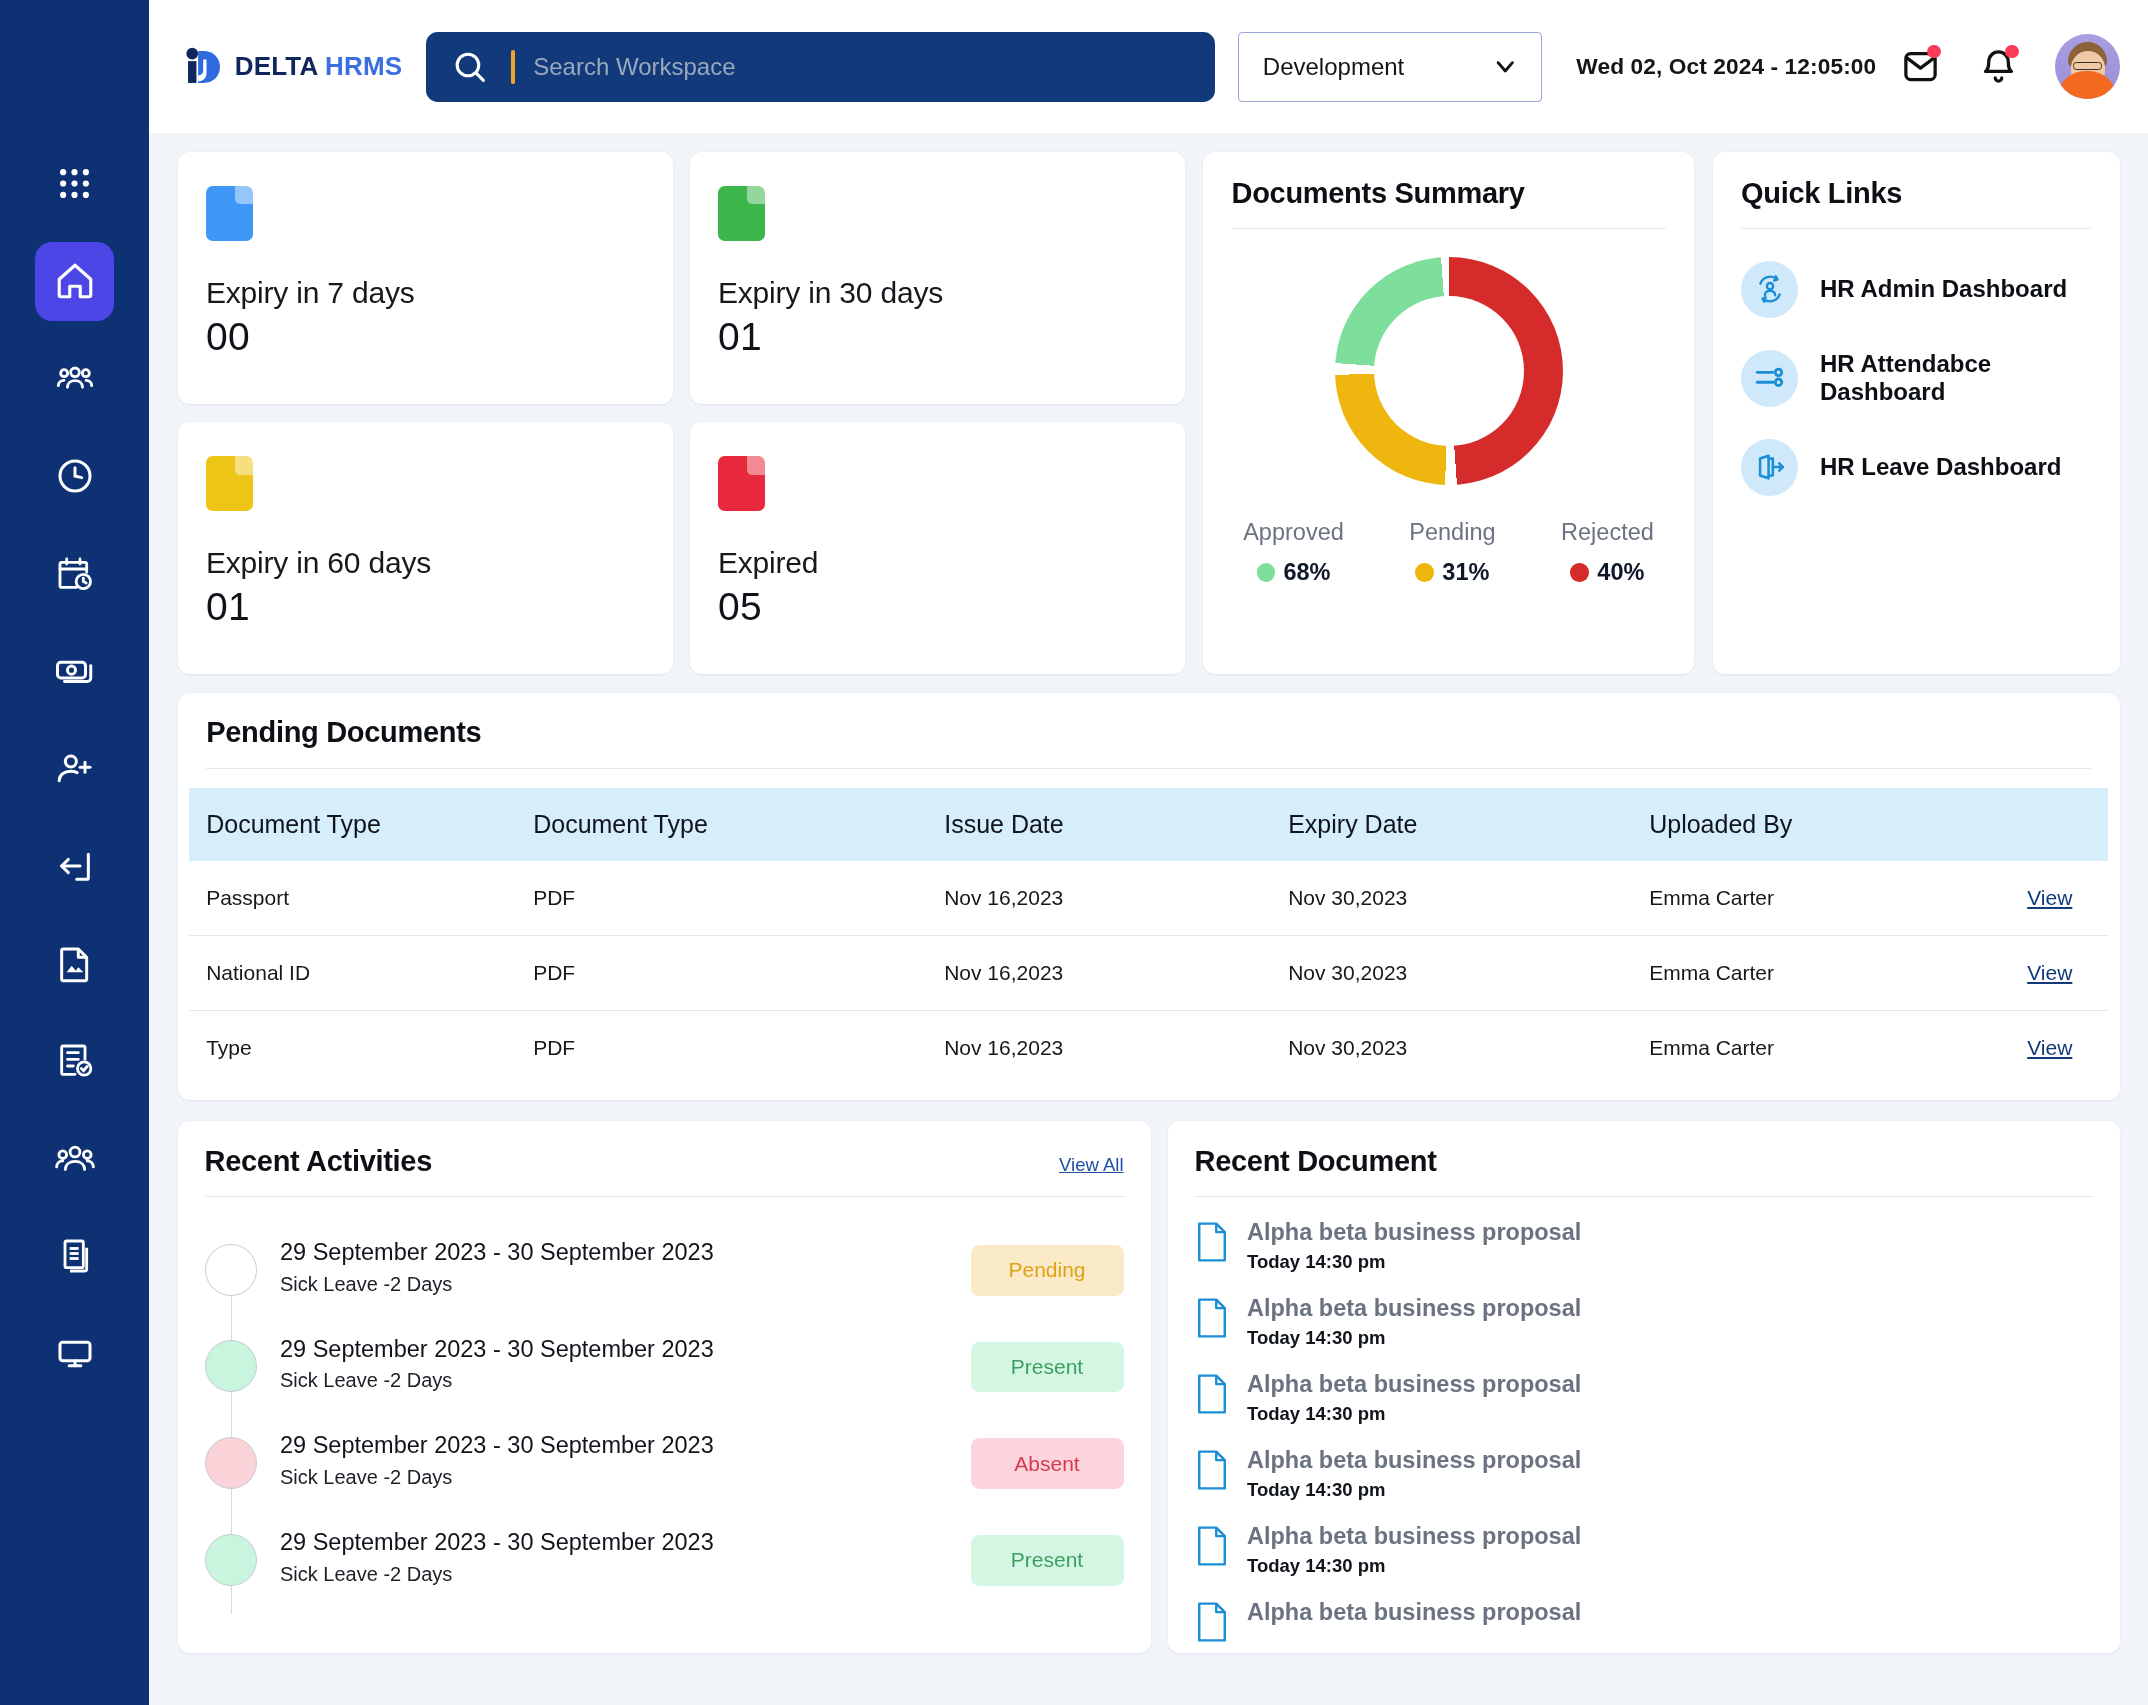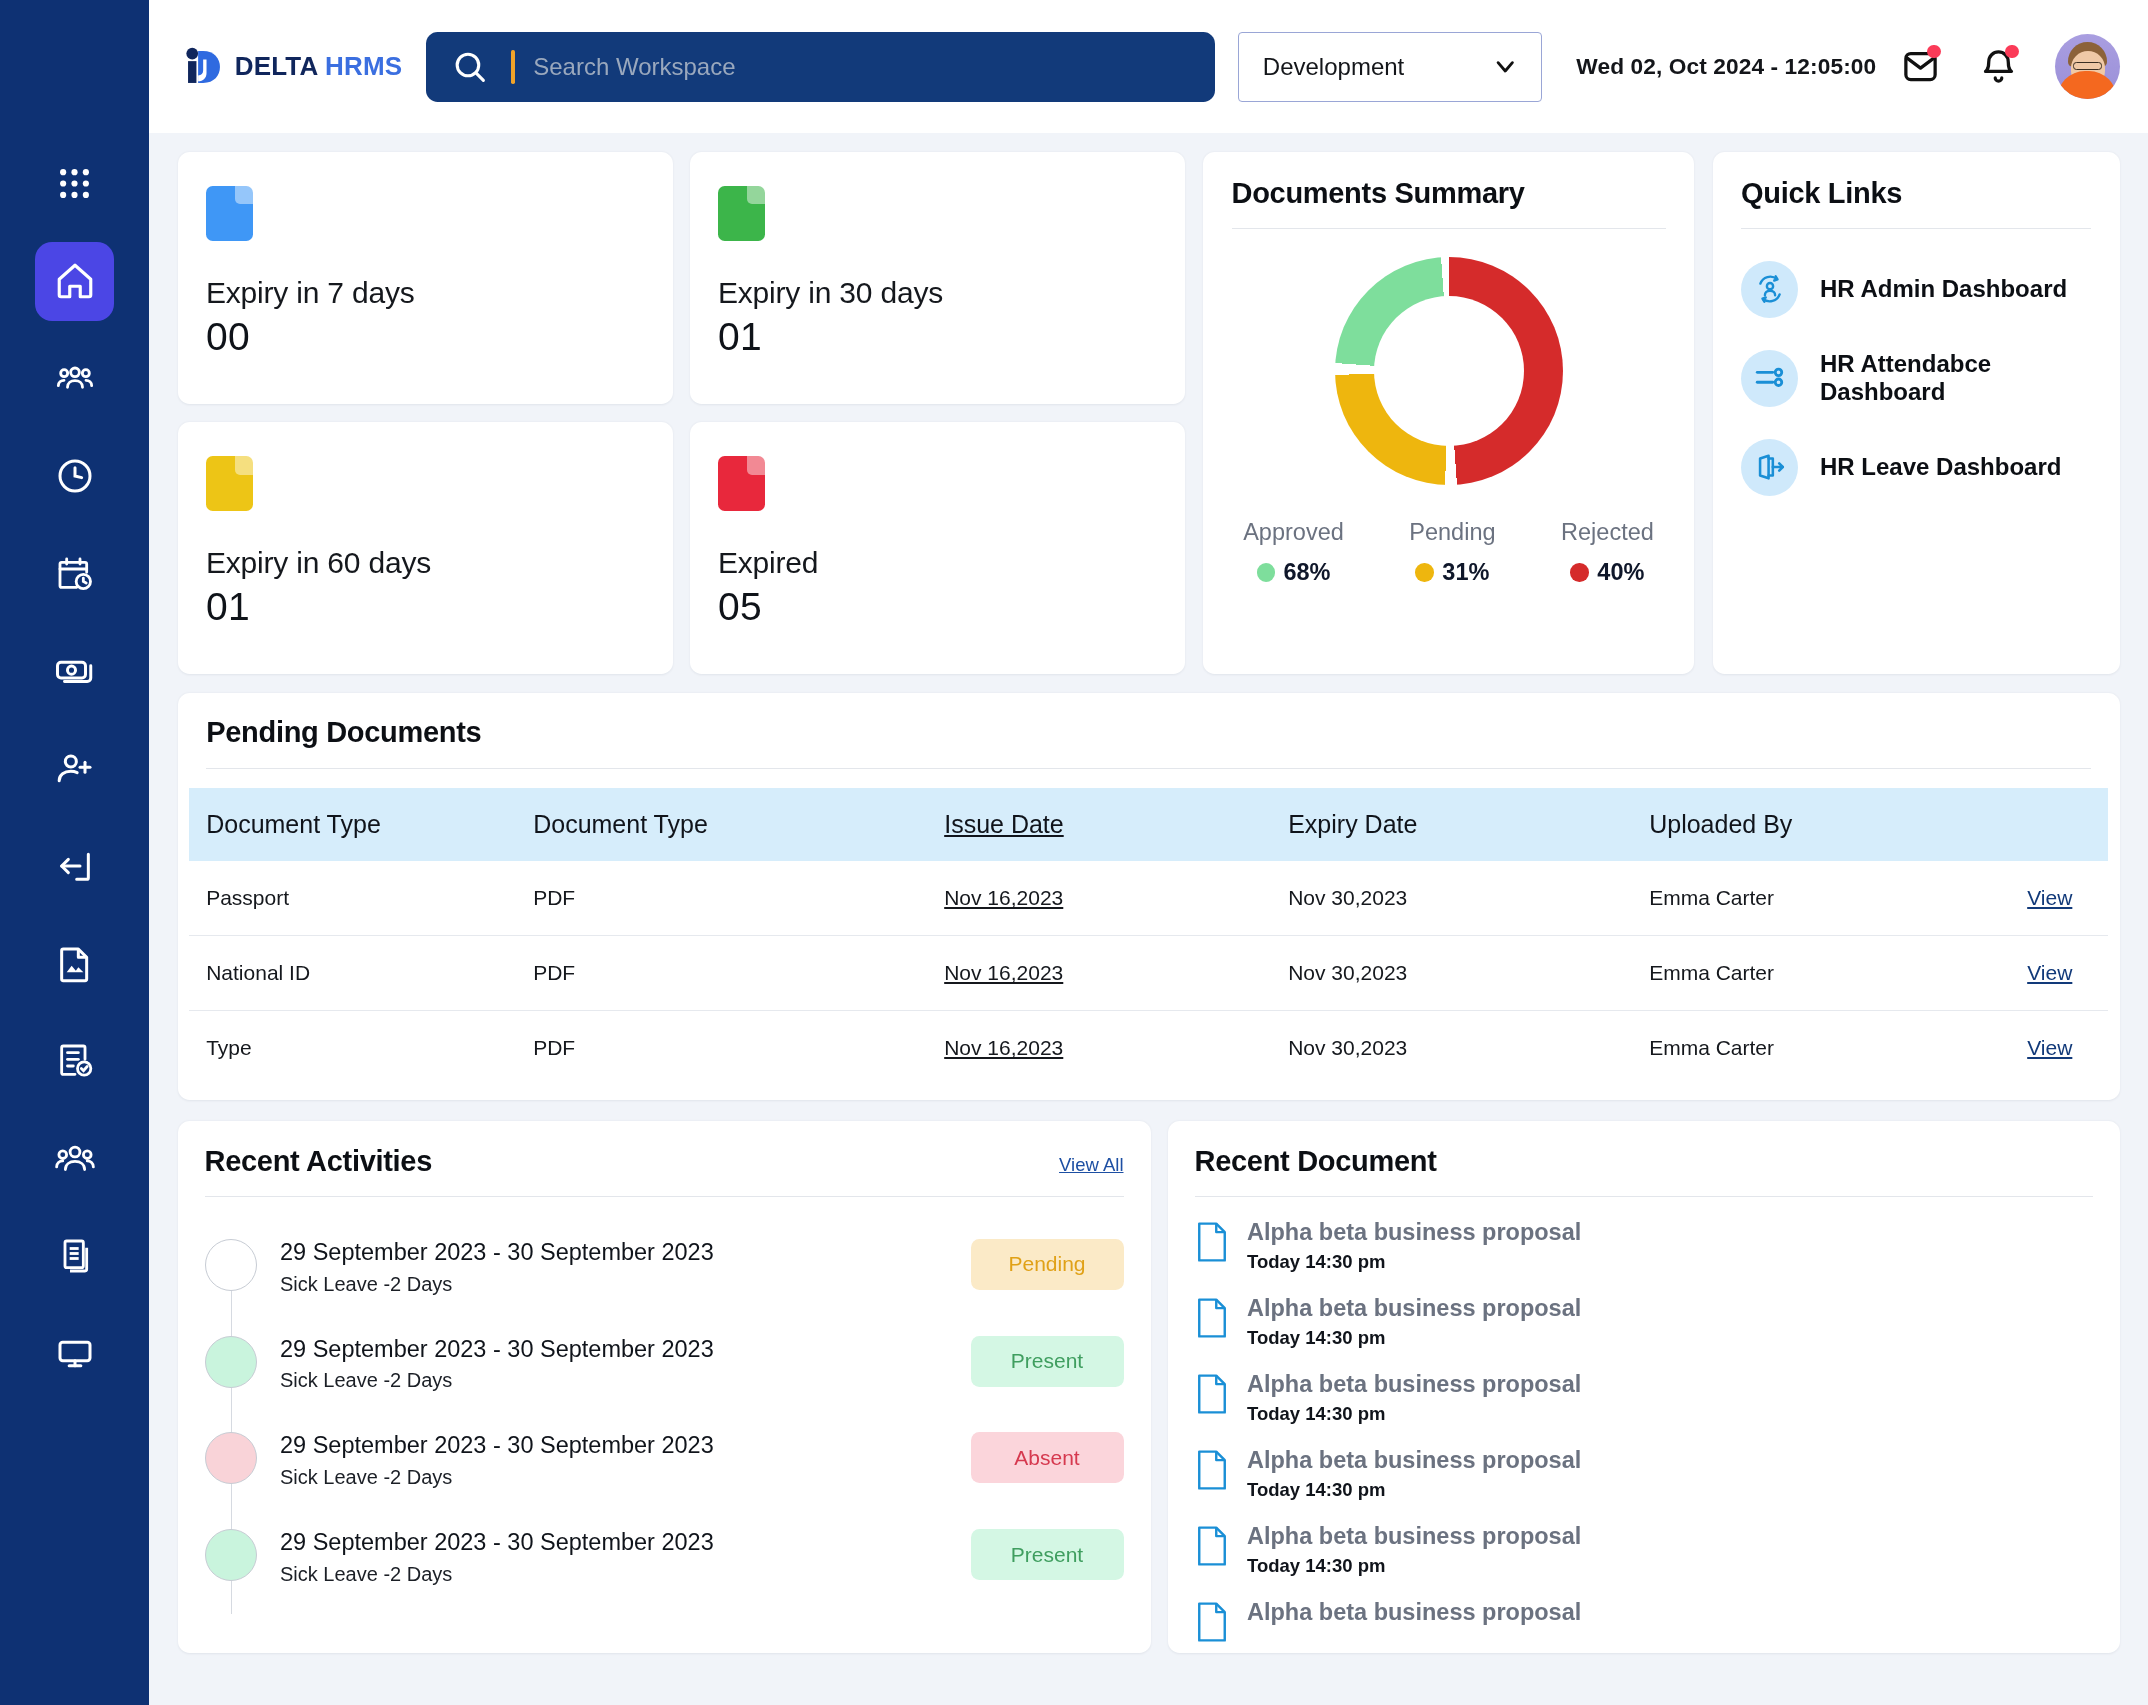--- a/index.html
+++ b/index.html
@@ -136,30 +136,30 @@
     padding: 22px 0 22px 0; white-space: nowrap;
   }
   .ptbl thead th:first-child { padding-left: 17px; border-radius: 0; }
   .ptbl tbody td {
     font-size: 21px; color: #15181d;
     padding: 25px 0; border-bottom: 0.8px solid #e6e9ee;
   }
   .ptbl tbody tr:last-child td { border-bottom: none; }
   .ptbl tbody td:first-child { padding-left: 17px; }
   .view-link { color: #123a7a; text-decoration: underline; font-size: 21px; }
-  .c1 { width: 344px; } .c2 { width: 411px; } .c3 { width: 344px; text-decoration: underline; } .c4 { width: 361px; } .c5 { width: 378px; } .c6 { width: auto; text-align: left; }
+  .c1 { width: 344px; } .c2 { width: 411px; } .c3 { width: 344px; } .c4 { width: 361px; } .c5 { width: 378px; } .c6 { width: auto; text-align: left; }
 
   
   .row3 { display: flex; gap: 17px; margin-top: 21px; }
   .act-card { width: 973px; flex: 0 0 973px; padding: 23.5px 27px 17px; }
   .act-head { display: flex; align-items: baseline; justify-content: space-between; }
   .view-all { color: #1d4fa3; font-size: 18.5px; }
   .timeline { position: relative; padding-top: 22px; }
   .tl-line { position: absolute; left: 26px; top: 59px; bottom: -8.4px; width: 1.7px; background: #d6dae1; }
-  .act-item { display: flex; align-items: flex-start; gap: 23.5px; padding: 20px 0; position: relative; }
+  .act-item { display: flex; align-items: flex-end; gap: 23.5px; padding: 20px 0; position: relative; }
   .tl-dot {
     width: 52px; height: 52px; border-radius: 50%;
     border: 1.3px solid #c7ccd4; background: #fff; flex: 0 0 52px;
     position: relative; z-index: 2;
   }
   .act-texts { flex: 1; }
   .act-title { font-size: 23.5px; color: #10141b; }
   .act-sub { font-size: 20px; color: #1b1f26; margin-top: 6.7px; }
   .badge {
     width: 153px; text-align: center; padding: 13.4px 0;

